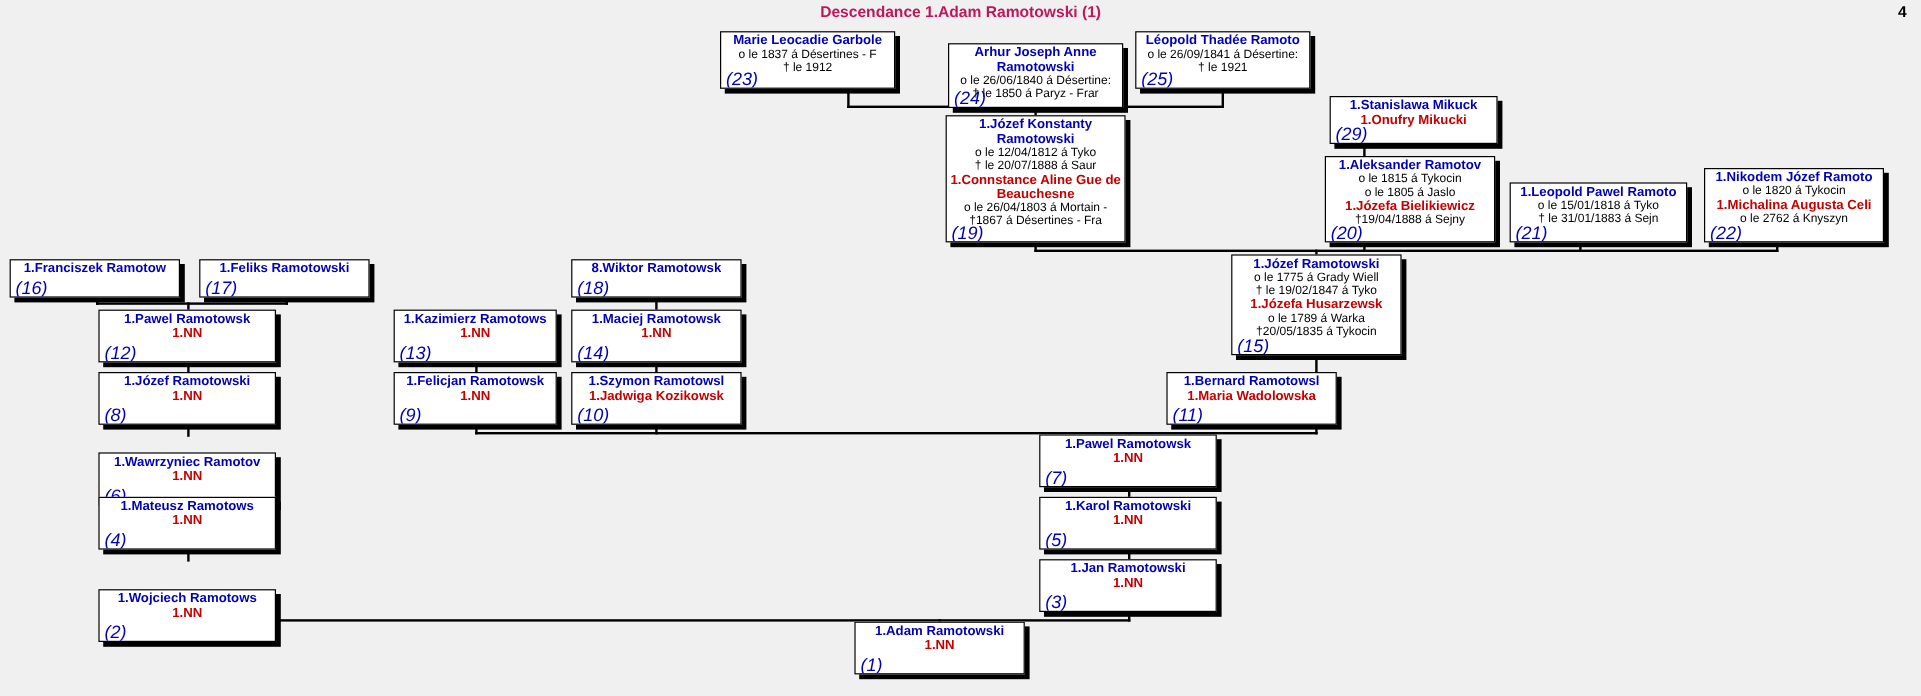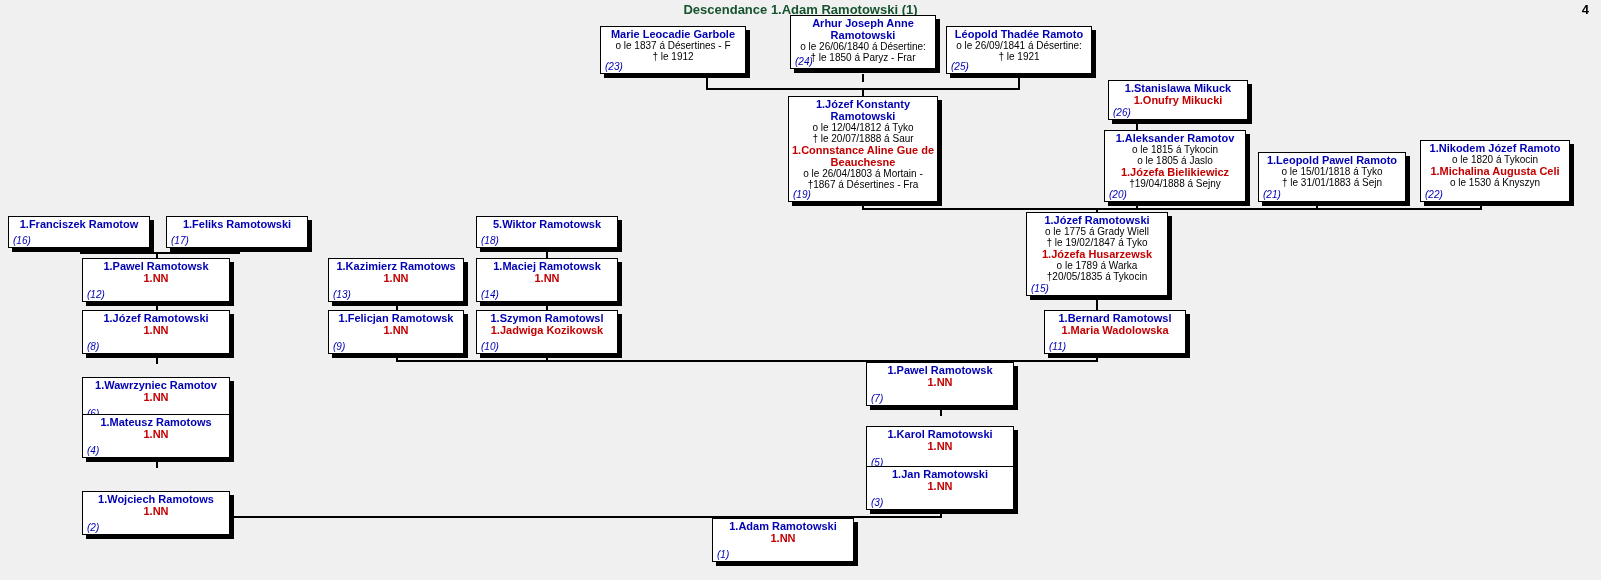--- a/index.html
+++ b/index.html
@@ -19,21 +19,21 @@
   }
   
   #chart-title {
     position: absolute;
     top: 2px;
     left: 0;
     width: 1601px;
     text-align: center;
     font-size: 13px;
     font-weight: bold;
-    color: #14532d;
+    color: #be185d;
     letter-spacing: 0px;
   }
   #page-number {
     position: absolute;
     top: 2px;
     right: 12px;
     font-size: 13px;
     font-weight: bold;
     color: #000000;
   }
@@ -76,21 +76,21 @@
     line-height: 11px;
     text-align: center;
     white-space: nowrap;
     overflow: hidden;
   }
   .pnum {
     position: absolute;
     left: 4px;
     bottom: 1px;
     color: #0000b4;
-    font-size: 10px;
+    font-size: 15px;
     font-style: italic;
     line-height: 11px;
   }
   
   .pname.wrap, .sname.wrap {
     white-space: normal;
   }
 </style>
 </head>
 <body>
@@ -138,36 +138,36 @@
       <div class="conn" style="left: 156px; top: 516px; width: 786px; height: 2px;"></div>
       <div class="conn" style="left: 782px; top: 516px; width: 2px; height: 4px;"></div>
     </div>
   <div id="box-layer">
       <div class="pbox" style="left: 600px; top: 26px; width: 146px; height: 48px;">
         <div class="pname">Marie Leocadie Garbole</div>
         <div class="pdet">o le 1837 á Désertines - F</div>
         <div class="pdet">† le 1912</div>
         <div class="pnum">(23)</div>
       </div>
-      <div class="pbox" style="left: 790px; top: 15px; width: 146px; height: 54px;">
+      <div class="pbox" style="left: 790px; top: 36px; width: 146px; height: 54px;">
         <div class="pname wrap">Arhur Joseph Anne Ramotowski</div>
         <div class="pdet">o le 26/06/1840 á Désertine:</div>
         <div class="pdet">† le 1850 á Paryz - Frar</div>
         <div class="pnum">(24)</div>
       </div>
       <div class="pbox" style="left: 946px; top: 26px; width: 146px; height: 48px;">
         <div class="pname">Léopold Thadée Ramoto</div>
         <div class="pdet">o le 26/09/1841 á Désertine:</div>
         <div class="pdet">† le 1921</div>
         <div class="pnum">(25)</div>
       </div>
       <div class="pbox" style="left: 1108px; top: 80px; width: 140px; height: 40px;">
         <div class="pname">1.Stanislawa Mikuck</div>
         <div class="sname">1.Onufry Mikucki</div>
-        <div class="pnum">(26)</div>
+        <div class="pnum">(29)</div>
       </div>
       <div class="pbox" style="left: 788px; top: 96px; width: 150px; height: 106px;">
         <div class="pname wrap">1.Józef Konstanty Ramotowski</div>
         <div class="pdet">o le 12/04/1812 á Tyko</div>
         <div class="pdet">† le 20/07/1888 á Saur</div>
         <div class="sname wrap">1.Connstance Aline Gue de Beauchesne</div>
         <div class="pdet">o le 26/04/1803 á Mortain -</div>
         <div class="pdet">†1867 á Désertines - Fra</div>
         <div class="pnum">(19)</div>
       </div>
@@ -182,33 +182,33 @@
       <div class="pbox" style="left: 1258px; top: 152px; width: 148px; height: 50px;">
         <div class="pname">1.Leopold Pawel Ramoto</div>
         <div class="pdet">o le 15/01/1818 á Tyko</div>
         <div class="pdet">† le 31/01/1883 á Sejn</div>
         <div class="pnum">(21)</div>
       </div>
       <div class="pbox" style="left: 1420px; top: 140px; width: 150px; height: 62px;">
         <div class="pname">1.Nikodem Józef Ramoto</div>
         <div class="pdet">o le 1820 á Tykocin</div>
         <div class="sname wrap">1.Michalina Augusta Celi</div>
-        <div class="pdet">o le 1530 á Knyszyn</div>
+        <div class="pdet">o le 2762 á Knyszyn</div>
         <div class="pnum">(22)</div>
       </div>
       <div class="pbox" style="left: 8px; top: 216px; width: 142px; height: 32px;">
         <div class="pname">1.Franciszek Ramotow</div>
         <div class="pnum">(16)</div>
       </div>
       <div class="pbox" style="left: 166px; top: 216px; width: 142px; height: 32px;">
         <div class="pname">1.Feliks Ramotowski</div>
         <div class="pnum">(17)</div>
       </div>
       <div class="pbox" style="left: 476px; top: 216px; width: 142px; height: 32px;">
-        <div class="pname">5.Wiktor Ramotowsk</div>
+        <div class="pname">8.Wiktor Ramotowsk</div>
         <div class="pnum">(18)</div>
       </div>
       <div class="pbox" style="left: 1026px; top: 212px; width: 142px; height: 84px;">
         <div class="pname">1.Józef Ramotowski</div>
         <div class="pdet">o le 1775 á Grady Wiell</div>
         <div class="pdet">† le 19/02/1847 á Tyko</div>
         <div class="sname">1.Józefa Husarzewsk</div>
         <div class="pdet">o le 1789 á Warka</div>
         <div class="pdet">†20/05/1835 á Tykocin</div>
         <div class="pnum">(15)</div>
@@ -236,41 +236,41 @@
       <div class="pbox" style="left: 328px; top: 310px; width: 136px; height: 44px;">
         <div class="pname">1.Felicjan Ramotowsk</div>
         <div class="sname">1.NN</div>
         <div class="pnum">(9)</div>
       </div>
       <div class="pbox" style="left: 476px; top: 310px; width: 142px; height: 44px;">
         <div class="pname">1.Szymon Ramotowsl</div>
         <div class="sname">1.Jadwiga Kozikowsk</div>
         <div class="pnum">(10)</div>
       </div>
-      <div class="pbox" style="left: 1044px; top: 310px; width: 142px; height: 44px;">
+      <div class="pbox" style="left: 972px; top: 310px; width: 142px; height: 44px;">
         <div class="pname">1.Bernard Ramotowsl</div>
         <div class="sname">1.Maria Wadolowska</div>
         <div class="pnum">(11)</div>
       </div>
       <div class="pbox" style="left: 82px; top: 362px; width: 148px; height: 44px; margin-top: 15px;">
         <div class="pname">1.Wawrzyniec Ramotov</div>
         <div class="sname">1.NN</div>
         <div class="pnum">(6)</div>
       </div>
       <div class="pbox" style="left: 866px; top: 362px; width: 148px; height: 44px;">
         <div class="pname">1.Pawel Ramotowsk</div>
         <div class="sname">1.NN</div>
         <div class="pnum">(7)</div>
       </div>
       <div class="pbox" style="left: 82px; top: 414px; width: 148px; height: 44px;">
         <div class="pname">1.Mateusz Ramotows</div>
         <div class="sname">1.NN</div>
         <div class="pnum">(4)</div>
       </div>
-      <div class="pbox" style="left: 866px; top: 414px; width: 148px; height: 44px; margin-top: 12px;">
+      <div class="pbox" style="left: 866px; top: 414px; width: 148px; height: 44px;">
         <div class="pname">1.Karol Ramotowski</div>
         <div class="sname">1.NN</div>
         <div class="pnum">(5)</div>
       </div>
       <div class="pbox" style="left: 82px; top: 466px; width: 148px; height: 44px; margin-top: 25px;">
         <div class="pname">1.Wojciech Ramotows</div>
         <div class="sname">1.NN</div>
         <div class="pnum">(2)</div>
       </div>
       <div class="pbox" style="left: 866px; top: 466px; width: 148px; height: 44px;">

